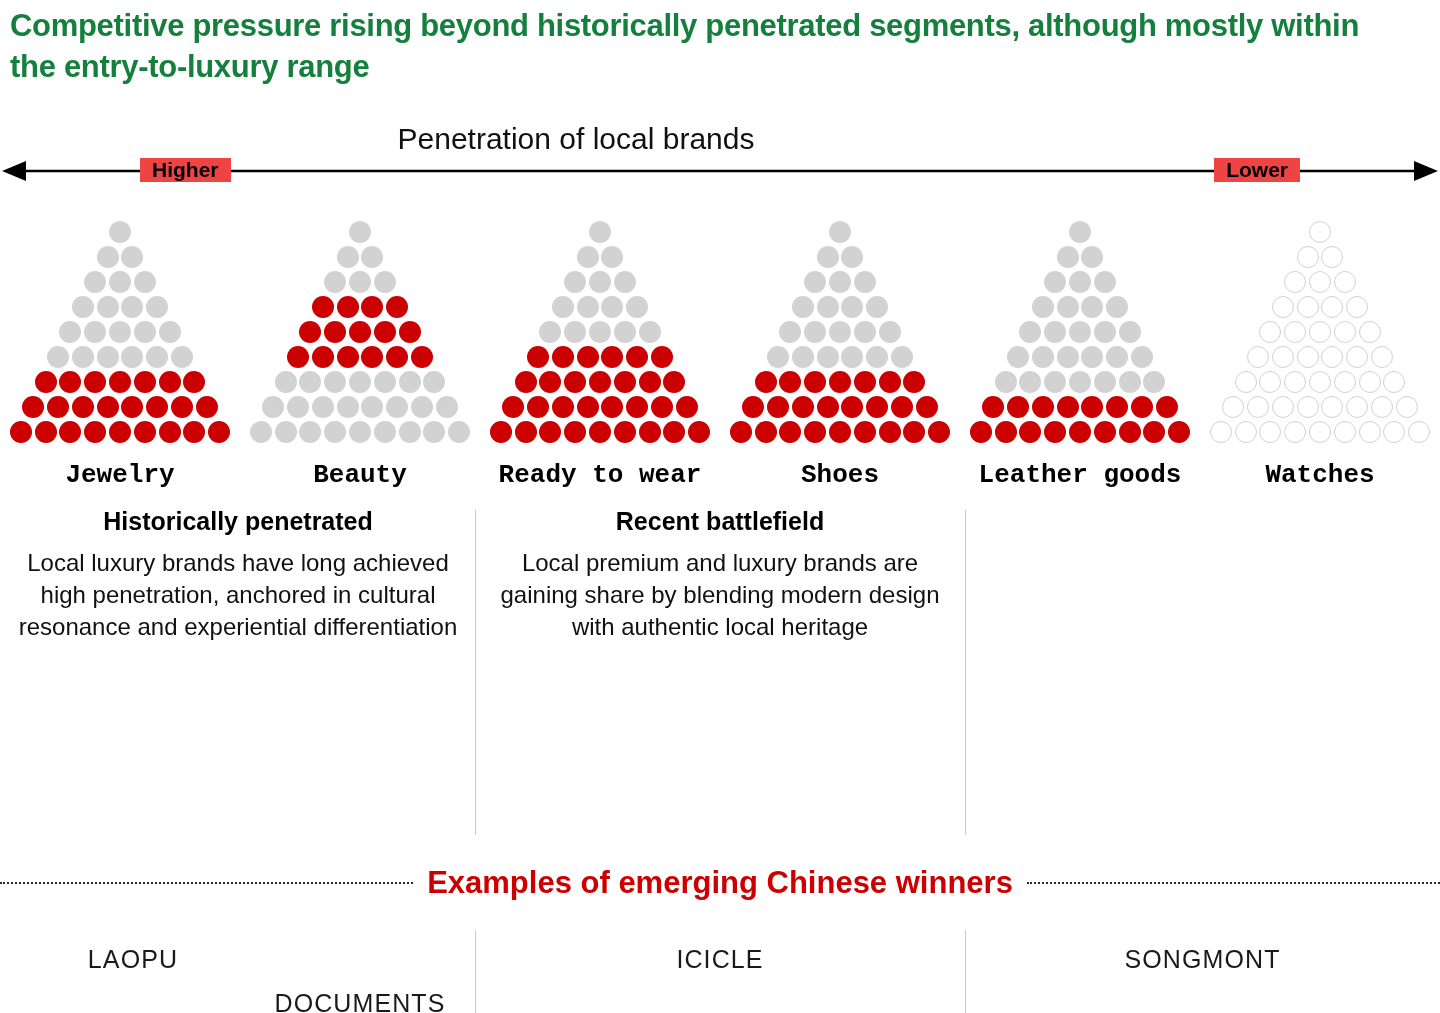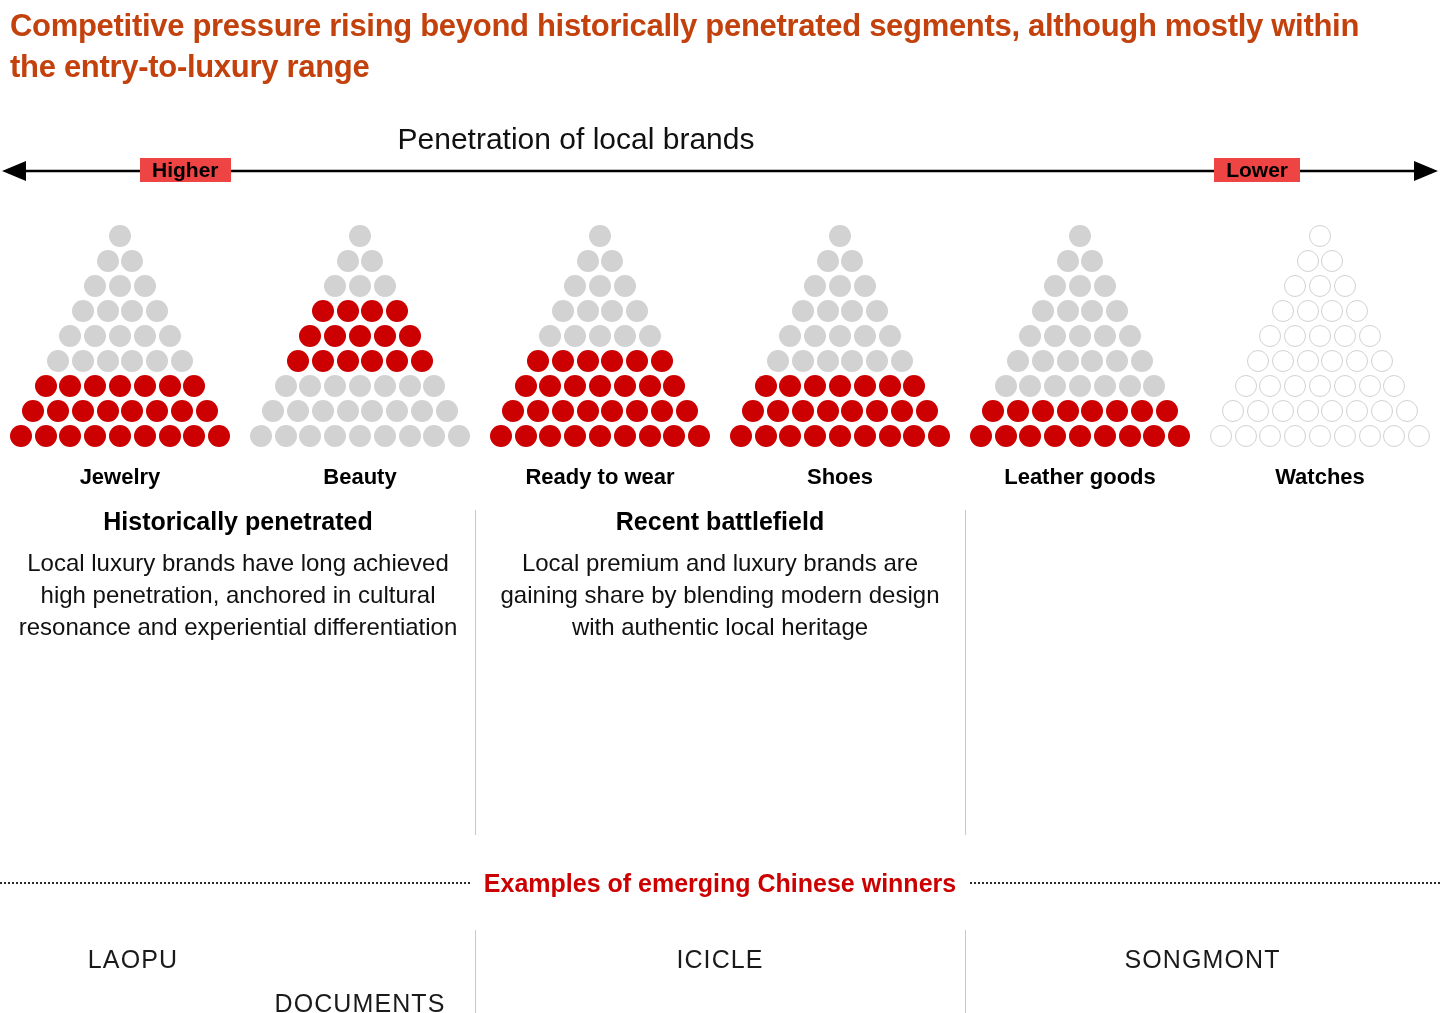--- a/index.html
+++ b/index.html
@@ -19,21 +19,21 @@
   
   #title {
     position: absolute;
     left: 10px;
     top: 6px;
     width: 1400px;
     font-size: 31px;
     font-weight: bold;
     line-height: 1.32;
     letter-spacing: -0.3px;
-    color: #c2410c;
+    color: #15803d;
   }
 
   
   #axis-caption {
     position: absolute;
     top: 122px;
     left: 0;
     width: 1152px;
     text-align: center;
     font-size: 30px;
@@ -90,23 +90,24 @@
     border-radius: 50%;
     margin: 0 1.4px;
     box-sizing: border-box;
   }
   .dot.gray   { background: #d2d2d2; }
   .dot.red    { background: #cc0000; }
   .dot.hollow { background: #ffffff; border: 1.4px solid #d2d2d2; }
 
   .pyramid-label {
     margin-top: 16px;
-    font-size: 22px;
+    font-size: 26px;
     font-weight: bold;
     white-space: nowrap;
+    font-family: Liberation Mono, monospace;
   }
 
   
   #groups {
     position: absolute;
     top: 505px;
     left: 0;
     width: 1440px;
     height: 340px;
   }
@@ -151,21 +152,21 @@
     align-items: center;
   }
   .dotted-line {
     flex: 1 1 auto;
     height: 0;
     border-top: 2.5px dotted #2a2a2a;
   }
   #winners-label {
     flex: 0 0 auto;
     padding: 0 14px;
-    font-size: 25px;
+    font-size: 31px;
     font-weight: bold;
     color: #cc0000;
     white-space: nowrap;
   }
 
   
   #brands {
     position: absolute;
     top: 945px;
     left: 0;

